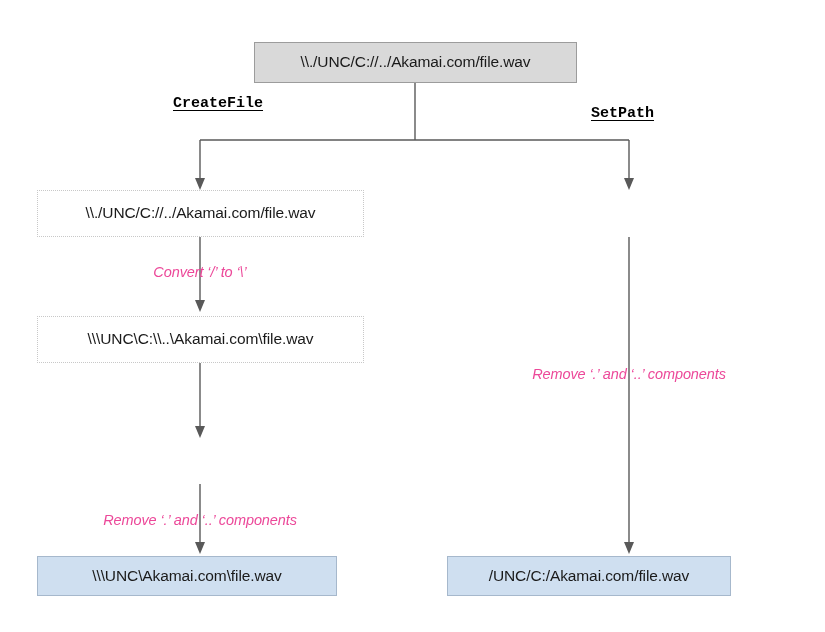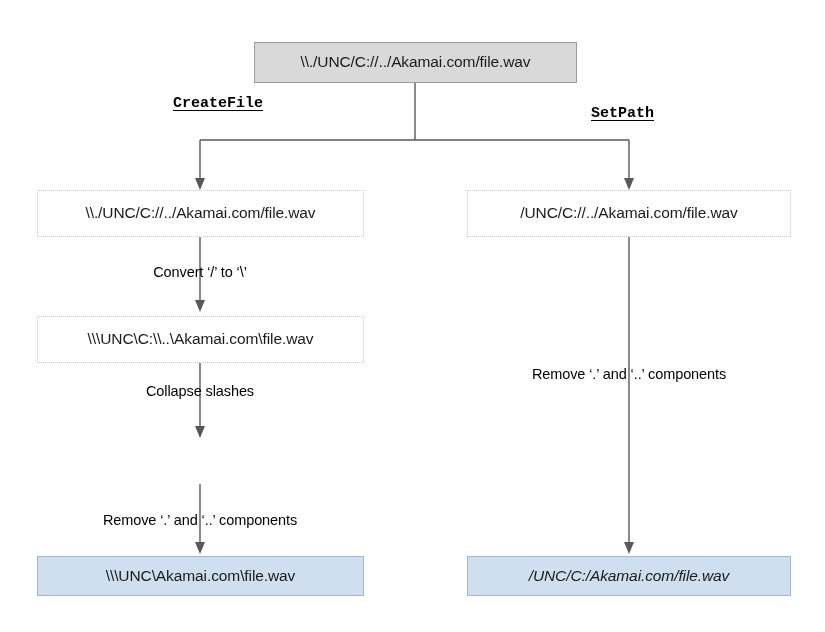--- a/index.html
+++ b/index.html
@@ -38,25 +38,26 @@
   .node-step {
     background: #ffffff;
     border: 1px dotted #c8c8c8;
   }
   .node-result {
     background: #cfdff0;
     border: 1px solid #a6b8cc;
   }
   .edge-label {
     position: absolute;
-    color: #000000;
+    color: #ec4899;
     font-size: 14.5px;
     white-space: nowrap;
     text-align: center;
     letter-spacing: -0.1px;
+    font-style: italic;
   }
   .branch-label {
     position: absolute;
     font-family: "Liberation Mono", "DejaVu Sans Mono", monospace;
     font-weight: bold;
     font-size: 15px;
     color: #000000;
     text-decoration: underline;
     text-underline-offset: 3px;
     white-space: nowrap;
@@ -119,32 +120,28 @@
   <div class="node node-step" style="left:37px; top:190px; width:327px; height:47px;">
     <span>\\./UNC/C://../Akamai.com/file.wav</span>
   </div>
 
   <div class="edge-label" style="left:40px; top:264px; width:320px;">Convert ‘/’ to ‘\’</div>
 
   <div class="node node-step" style="left:37px; top:316px; width:327px; height:47px;text-align:right;">
     <span>\\\UNC\C:\\..\Akamai.com\file.wav</span>
   </div>
 
-  <div class="edge-label" style="left:40px; top:383px; width:320px;">Collapse slashes</div>
 
 
   <div class="edge-label" style="left:40px; top:512px; width:320px;">Remove ‘.’ and ‘..’ components</div>
 
-  <div class="node node-result" style="left:37px; top:556px; width:327px; height:40px;">
+  <div class="node node-result" style="left:37px; top:556px; width:300px; height:40px;">
     <span>\\\UNC\Akamai.com\file.wav</span>
   </div>
 
-  <div class="node node-step" style="left:467px; top:190px; width:324px; height:47px;">
-    <span>/UNC/C://../Akamai.com/file.wav</span>
-  </div>
 
   <div class="edge-label" style="left:469px; top:366px; width:320px;">Remove ‘.’ and ‘..’ components</div>
 
-  <div class="node node-result" style="left:467px; top:556px; width:324px; height:40px;font-style:italic;">
+  <div class="node node-result" style="left:447px; top:556px; width:284px; height:40px;">
     <span>/UNC/C:/Akamai.com/file.wav</span>
   </div>
 
 </div>
 
 </body></html>

